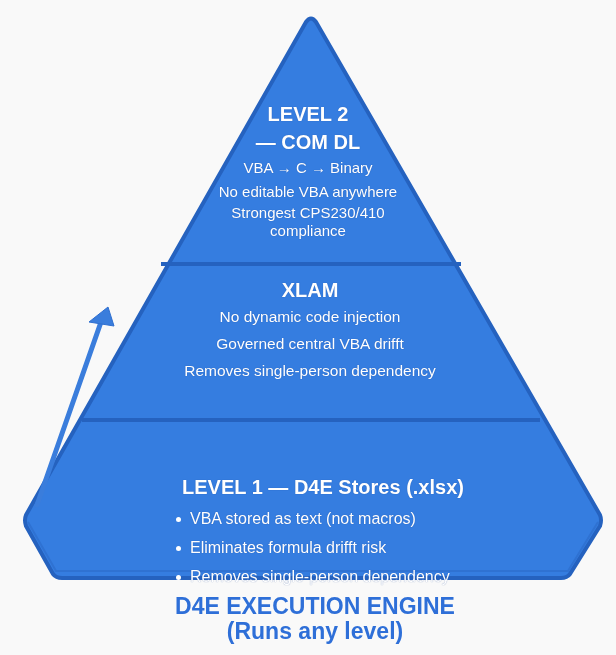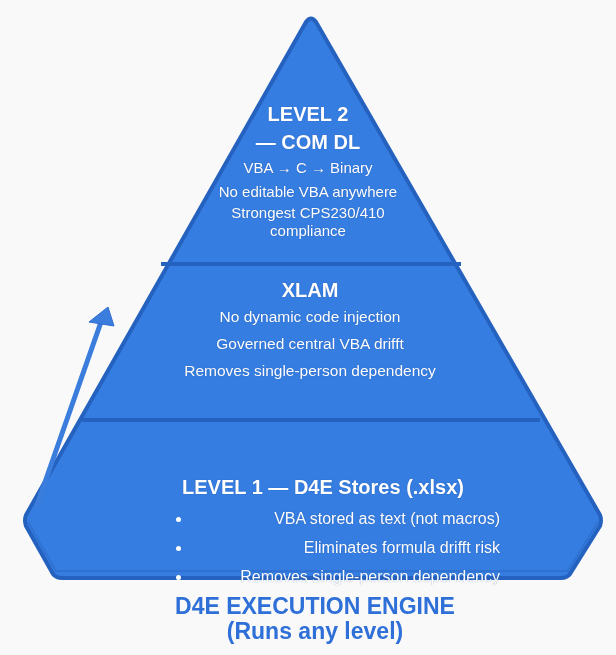--- a/index.html
+++ b/index.html
@@ -71,21 +71,20 @@
       margin-top: 44px;
     }
     #level1-text .lvl-title {
       padding-left: 22px;
       margin-bottom: 4px;
     }
     #level1-text ul {
       list-style: none;
       margin: 0;
       padding: 0 0 0 14px;
-      text-align: right;
     }
     #level1-text li {
       font-size: 16px;
       line-height: 29px;
       position: relative;
       padding-left: 16px;
     }
     #level1-text li::before {
       content: "";
       position: absolute;

